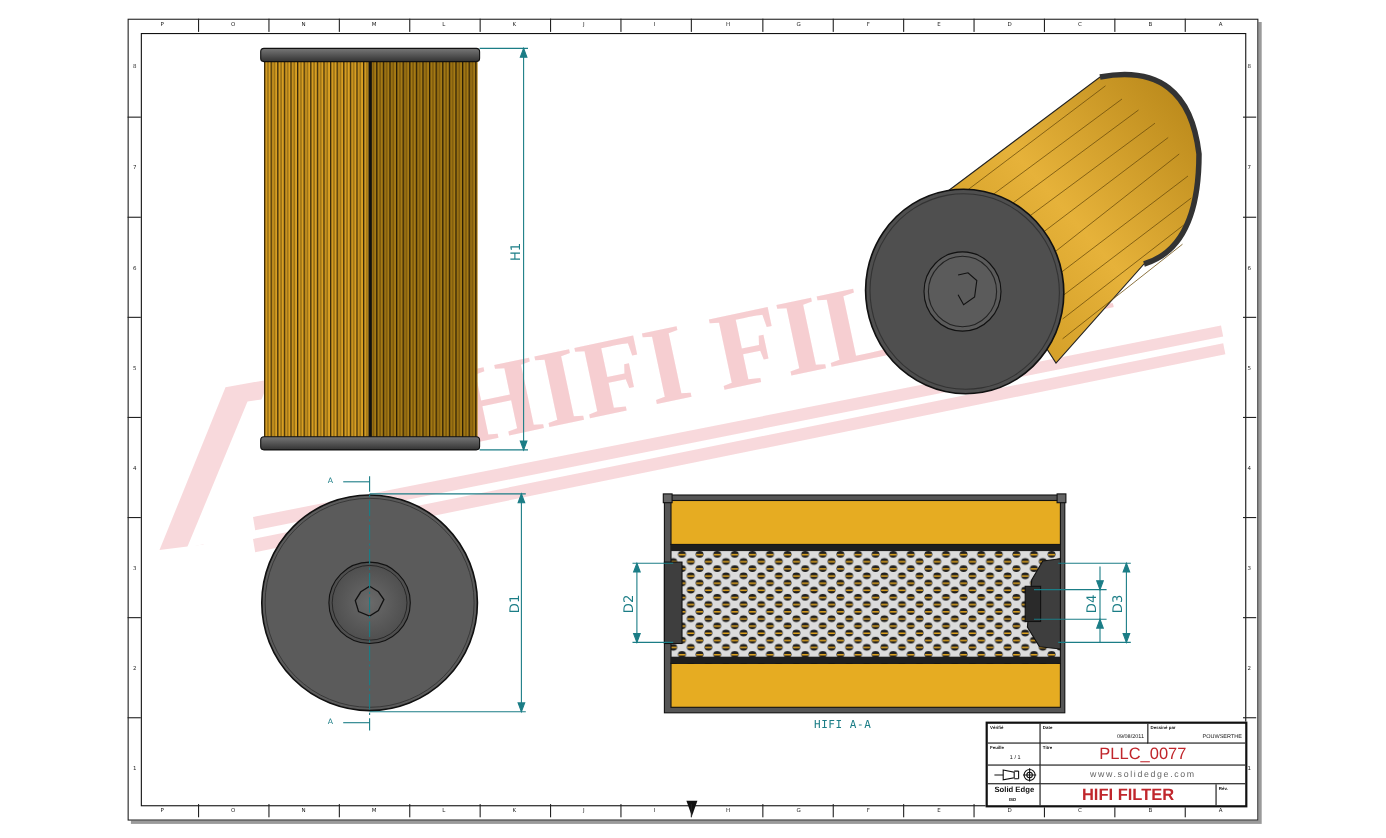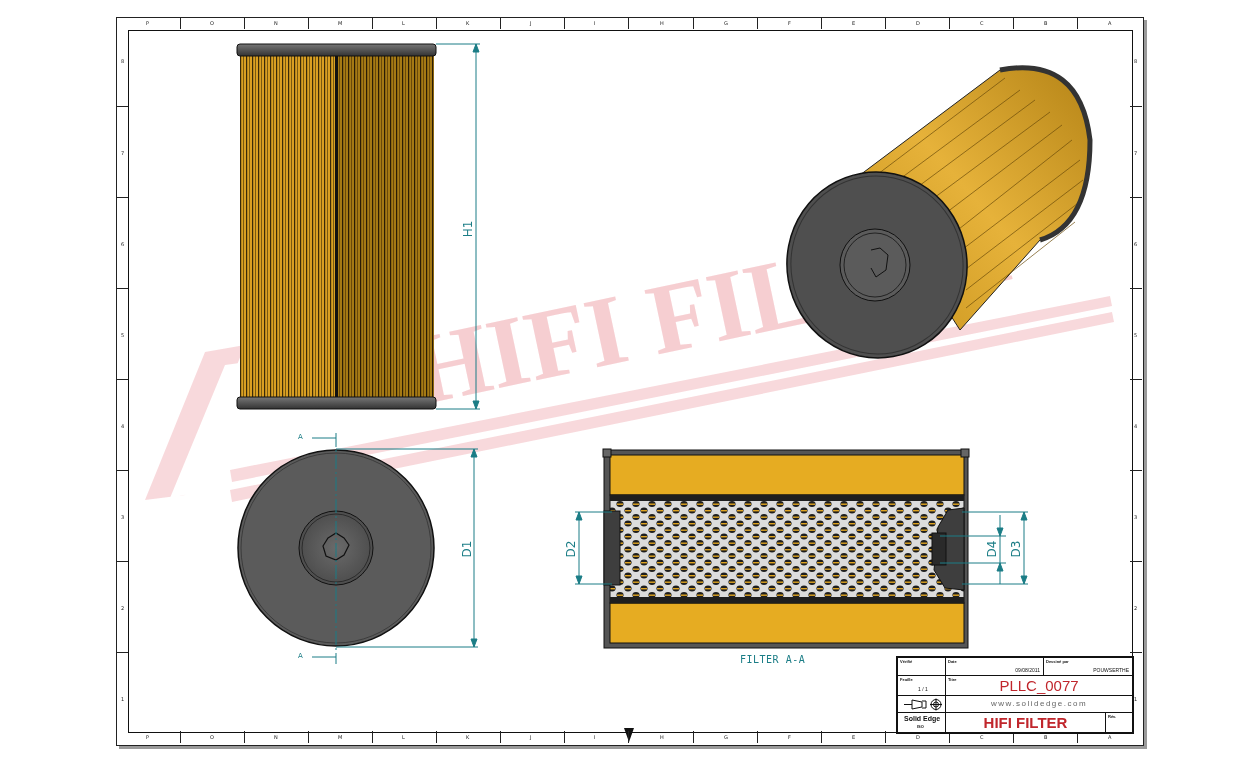--- a/index.html
+++ b/index.html
@@ -156,21 +156,21 @@
   <polygon points="624,728 634,728 629,742" fill="#111"></polygon>
 </svg>
 
 <div class="section-mark" style="left:460px;top:222px;transform:rotate(-90deg);font-size:12px;">H1</div>
 <div class="section-mark" style="left:459px;top:542px;transform:rotate(-90deg);font-size:12px;">D1</div>
 <div class="section-mark" style="left:298px;top:433px;">A</div>
 <div class="section-mark" style="left:298px;top:652px;">A</div>
 <div class="section-mark" style="left:563px;top:542px;transform:rotate(-90deg);font-size:12px;">D2</div>
 <div class="section-mark" style="left:984px;top:542px;transform:rotate(-90deg);font-size:12px;">D4</div>
 <div class="section-mark" style="left:1008px;top:542px;transform:rotate(-90deg);font-size:12px;">D3</div>
-<div class="coupe">FILTER A-A</div>
+<div class="coupe">HIFI A-A</div>
 
 <div>
   <span class="tick" style="left:146px;top:20px;">P</span>
   <span class="tickline-v" style="left:180px;top:17px;"></span>
   <span class="tick" style="left:210px;top:20px;">O</span>
   <span class="tickline-v" style="left:244px;top:17px;"></span>
   <span class="tick" style="left:274px;top:20px;">N</span>
   <span class="tickline-v" style="left:308px;top:17px;"></span>
   <span class="tick" style="left:338px;top:20px;">M</span>
   <span class="tickline-v" style="left:372px;top:17px;"></span>

